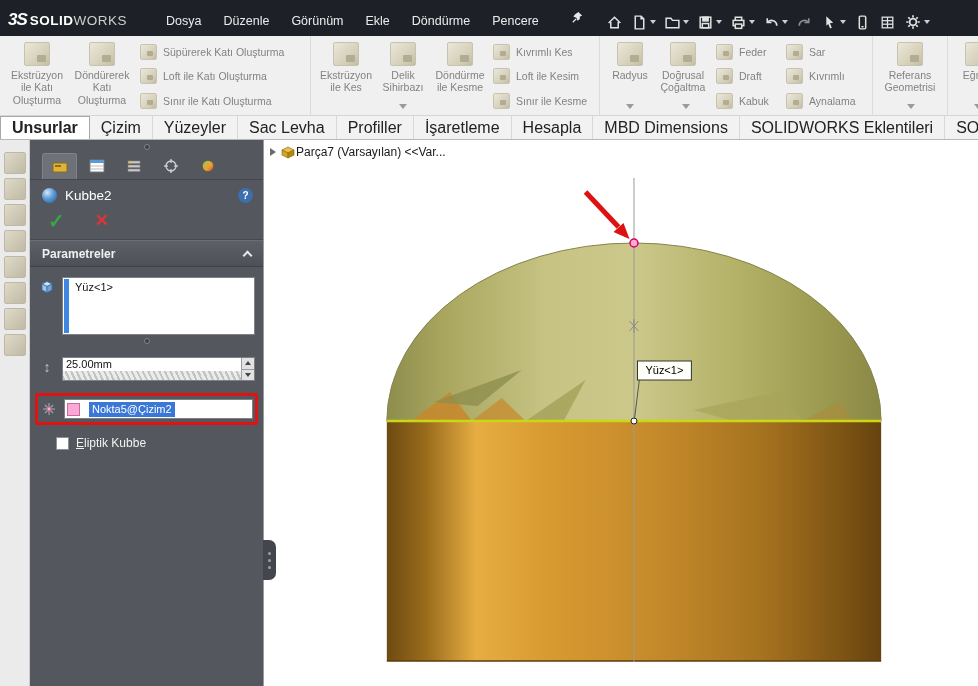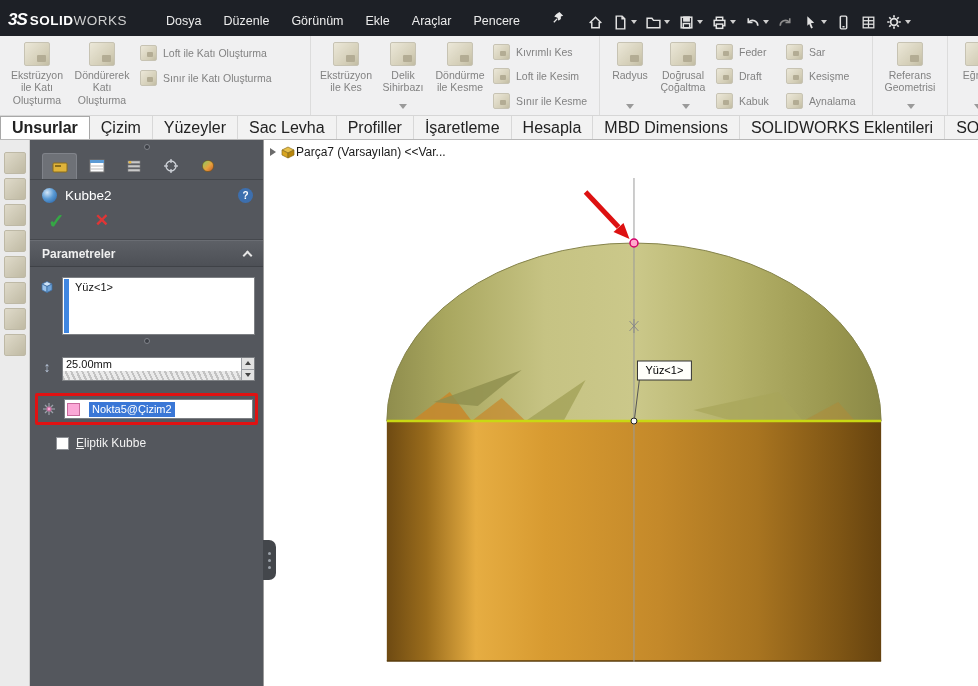--- a/index.html
+++ b/index.html
@@ -126,21 +126,21 @@
 <div class="titlebar">
   <div class="logo">
     <span class="logo-mark">3S</span>
     <span><span class="logo-solid">SOLID</span><span class="logo-works">WORKS</span></span>
   </div>
   <nav class="menus">
     <span>Dosya</span>
     <span>Düzenle</span>
     <span>Görünüm</span>
     <span>Ekle</span>
-    <span>Araçlar</span>
+    <span>Döndürme</span>
     <span>Pencere</span>
   </nav>
   <span class="pin">
     <svg width="15" height="15" viewBox="0 0 16 16">
         <path d="M9 2 L13 6 L10.5 7 L10.5 9.5 L8 11.5 L6.8 8.2 L3.5 7 L5.5 4.5 Z" fill="#e8e8e8"></path>
         <line x1="6.5" y1="9.5" x2="3" y2="13" stroke="#e8e8e8" stroke-width="1.4"></line>
       </svg>
   </span>
   <div class="tb-icons">
     <span class="tbi">
@@ -227,20 +227,24 @@
       <span class="ric"></span>
       <span>Ekstrüzyon ile Katı Oluşturma</span>
     </div>
     <div class="btn-lg" style="width:68px">
       <span class="ric"></span>
       <span>Döndürerek Katı Oluşturma</span>
     </div>
     <div class="stackcol" style="width:168px">
       <div class="btn-sm">
         <span class="ric ric-s"></span>
+        <span>Süpürerek Katı Oluşturma</span>
+      </div>
+      <div class="btn-sm">
+        <span class="ric ric-s"></span>
         <span>Loft ile Katı Oluşturma</span>
       </div>
       <div class="btn-sm">
         <span class="ric ric-s"></span>
         <span>Sınır ile Katı Oluşturma</span>
       </div>
     </div>
   </div>
 
   <div class="rgroup">
@@ -296,21 +300,21 @@
         <span>Kabuk</span>
       </div>
     </div>
     <div class="stackcol" style="width:84px">
       <div class="btn-sm">
         <span class="ric ric-s"></span>
         <span>Sar</span>
       </div>
       <div class="btn-sm">
         <span class="ric ric-s"></span>
-        <span>Kesişme</span>
+        <span>Kıvrımlı</span>
       </div>
       <div class="btn-sm">
         <span class="ric ric-s"></span>
         <span>Aynalama</span>
       </div>
     </div>
     <span class="flyout-caret" style="left:26px"></span>
     <span class="flyout-caret" style="left:82px"></span>
   </div>
 

